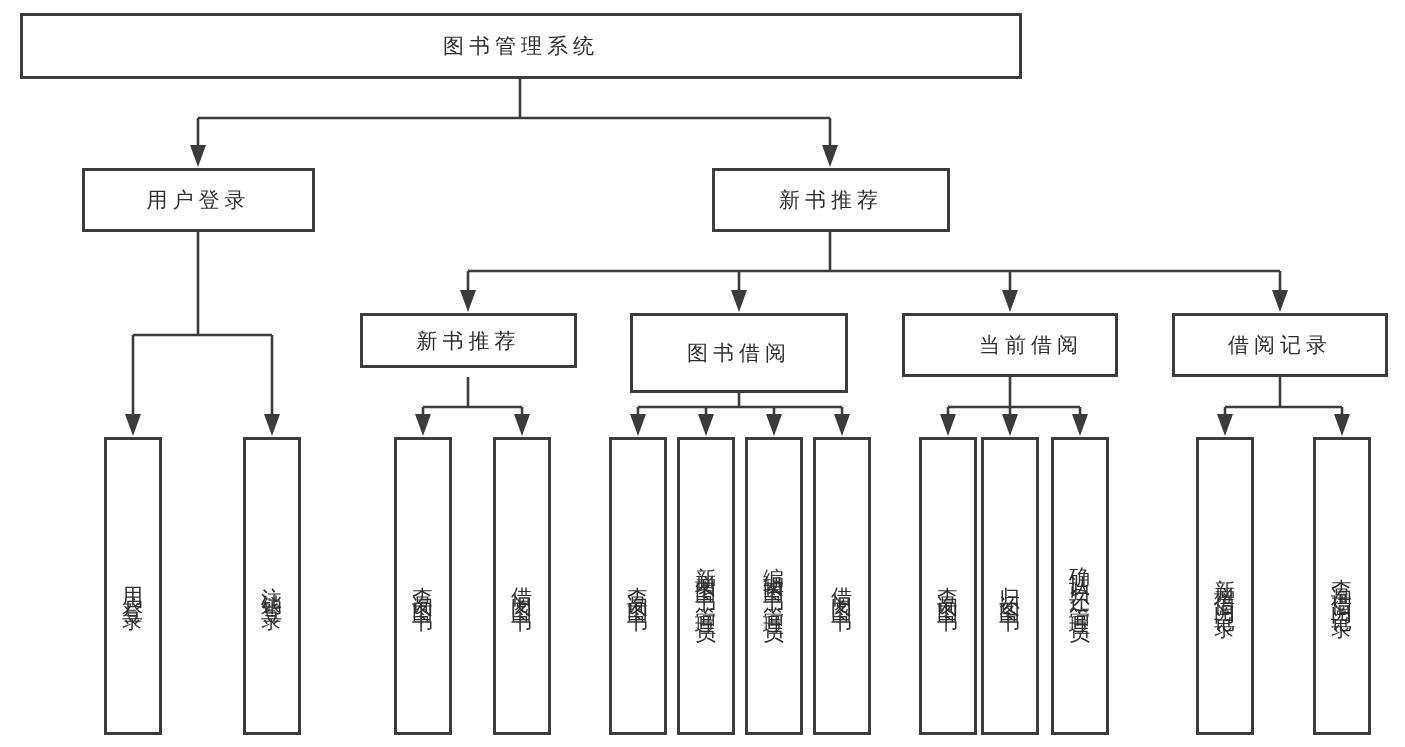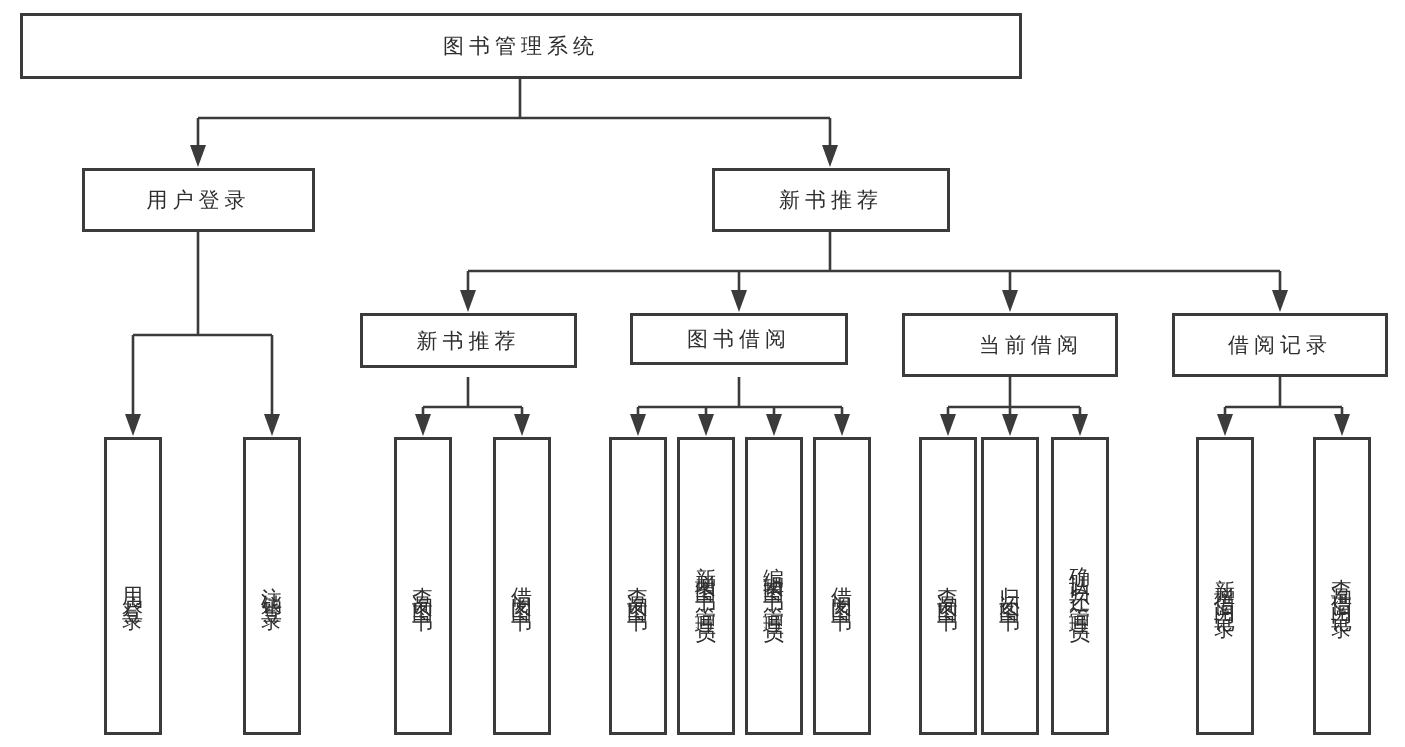--- a/index.html
+++ b/index.html
@@ -51,21 +51,21 @@
     letter-spacing: 1px;
     color: #a9a9a9;
     white-space: nowrap;
     z-index: 10;
   }
   
   .n-root   { left: 20px;   top: 13px;  width: 1002px; height: 66px; }
   .n-ulogin { left: 82px;   top: 168px; width: 233px;  height: 64px; }
   .n-bmgmt  { left: 712px;  top: 168px; width: 238px;  height: 64px; }
   .n-nbr    { left: 360px;  top: 313px; width: 217px;  height: 55px; }
-  .n-bbw    { left: 630px;  top: 313px; width: 218px;  height: 52px; }
+  .n-bbw    { left: 630px;  top: 313px; width: 218px;  height: 80px; }
   .n-cbw    { left: 902px;  top: 313px; width: 216px;  height: 64px; padding-left: 42px; }
   .n-brec   { left: 1172px; top: 313px; width: 216px;  height: 64px; }
   .l-1  { left: 104px; }
   .l-2  { left: 243px; }
   .l-3  { left: 394px; }
   .l-4  { left: 493px; }
   .l-5  { left: 609px; }
   .l-6  { left: 677px; }
   .l-7  { left: 745px; }
   .l-8  { left: 813px; }

